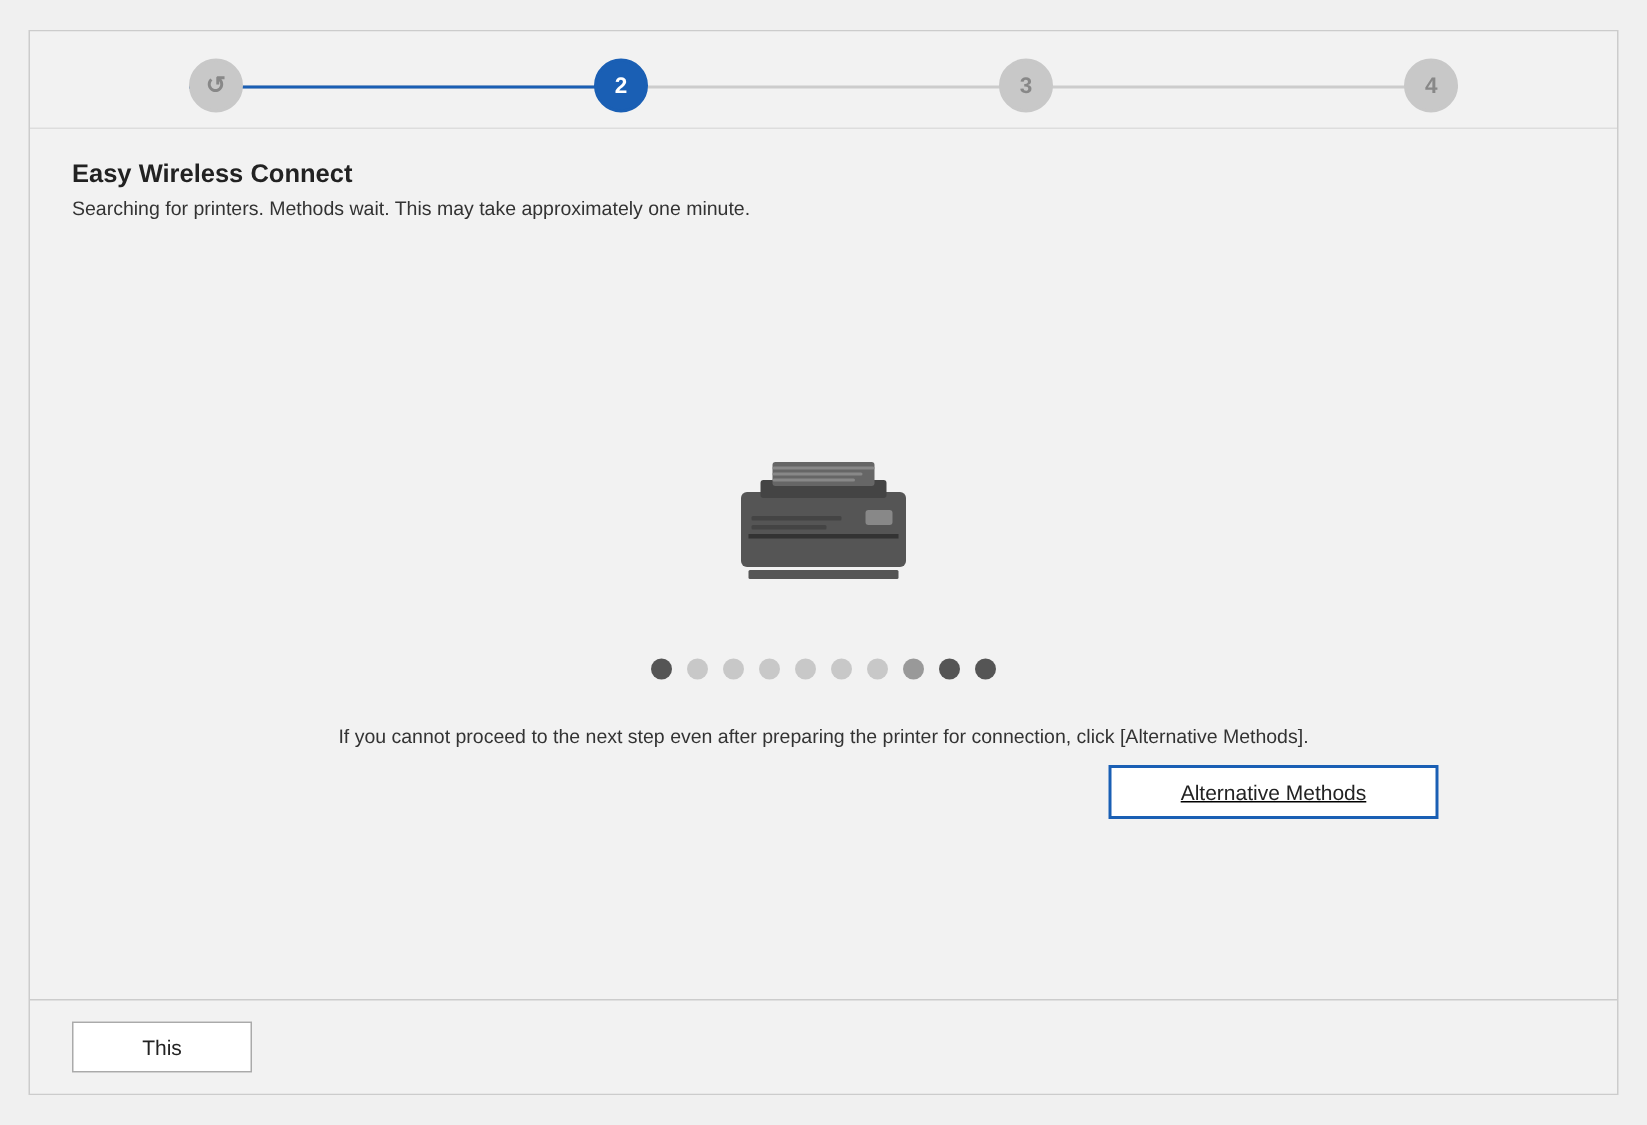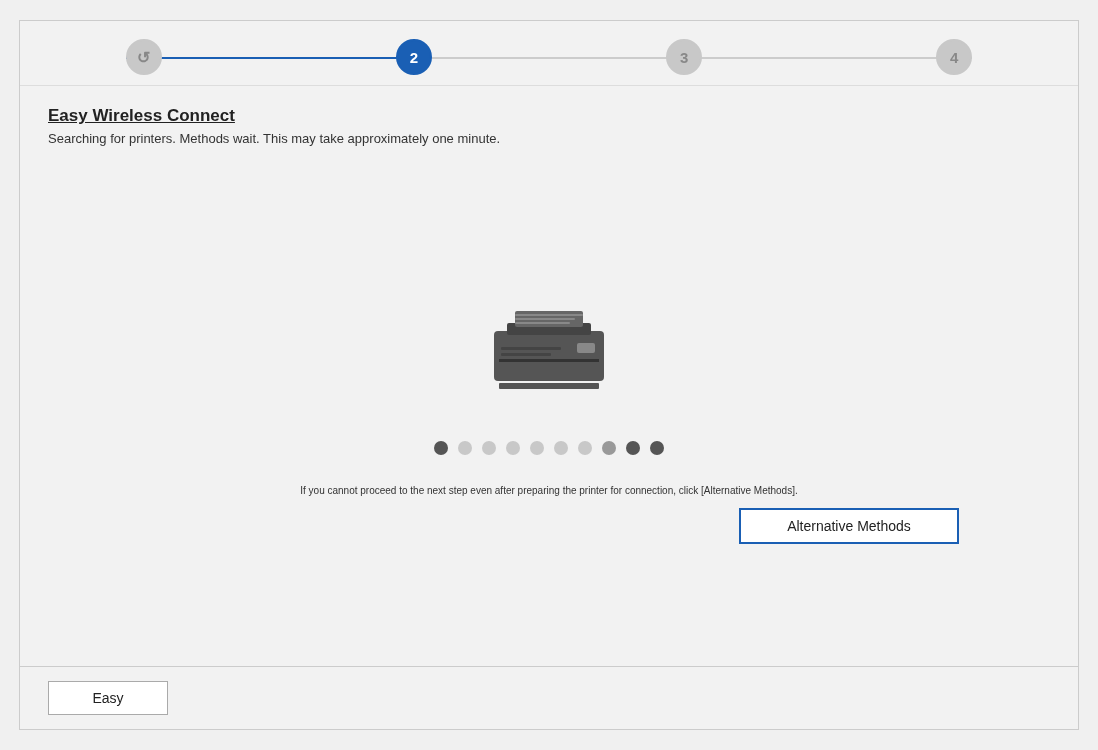--- a/index.html
+++ b/index.html
@@ -104,21 +104,20 @@
       padding: 20px 28px 10px 28px;
       display: flex;
       flex-direction: column;
     }
 
     .page-title {
       font-size: 17px;
       font-weight: bold;
       color: #222;
       margin-bottom: 5px;
-      text-decoration: underline;
     }
 
     .page-subtitle {
       font-size: 13px;
       color: #333;
       margin-bottom: 20px;
     }
 
     .center-area {
       flex: 1;
@@ -140,21 +139,21 @@
       margin-bottom: 28px;
     }
 
     .dot {
       width: 14px;
       height: 14px;
       border-radius: 50%;
     }
 
     .info-text {
-      font-size: 10px;
+      font-size: 13px;
       color: #333;
       line-height: 1.5;
       max-width: 820px;
     }
 
     .alt-methods-row {
       display: flex;
       justify-content: flex-end;
       margin-top: 10px;
     }
@@ -263,24 +262,24 @@
           <div class="dot" style="background: rgb(200, 200, 200);"></div>
           <div class="dot" style="background: rgb(200, 200, 200);"></div>
           <div class="dot" style="background: rgb(200, 200, 200);"></div>
           <div class="dot" style="background: rgb(153, 153, 153);"></div>
           <div class="dot" style="background: rgb(85, 85, 85);"></div>
           <div class="dot" style="background: rgb(85, 85, 85);"></div>
         </div>
 
       <div class="info-text">If you cannot proceed to the next step even after preparing the printer for connection, click [Alternative Methods].</div>
 
-      <div class="alt-methods-row" style="width:100%; max-width:820px;">
+      <div class="alt-methods-row" style="width:100%; max-width:820px;text-decoration:underline;">
         <button class="alt-methods-btn">Alternative Methods</button>
       </div>
 
     </div>
   </div>
 
   <div class="footer">
-    <button class="back-btn">Easy</button>
+    <button class="back-btn">This</button>
   </div>
 
 </div>
 
 </body></html>

